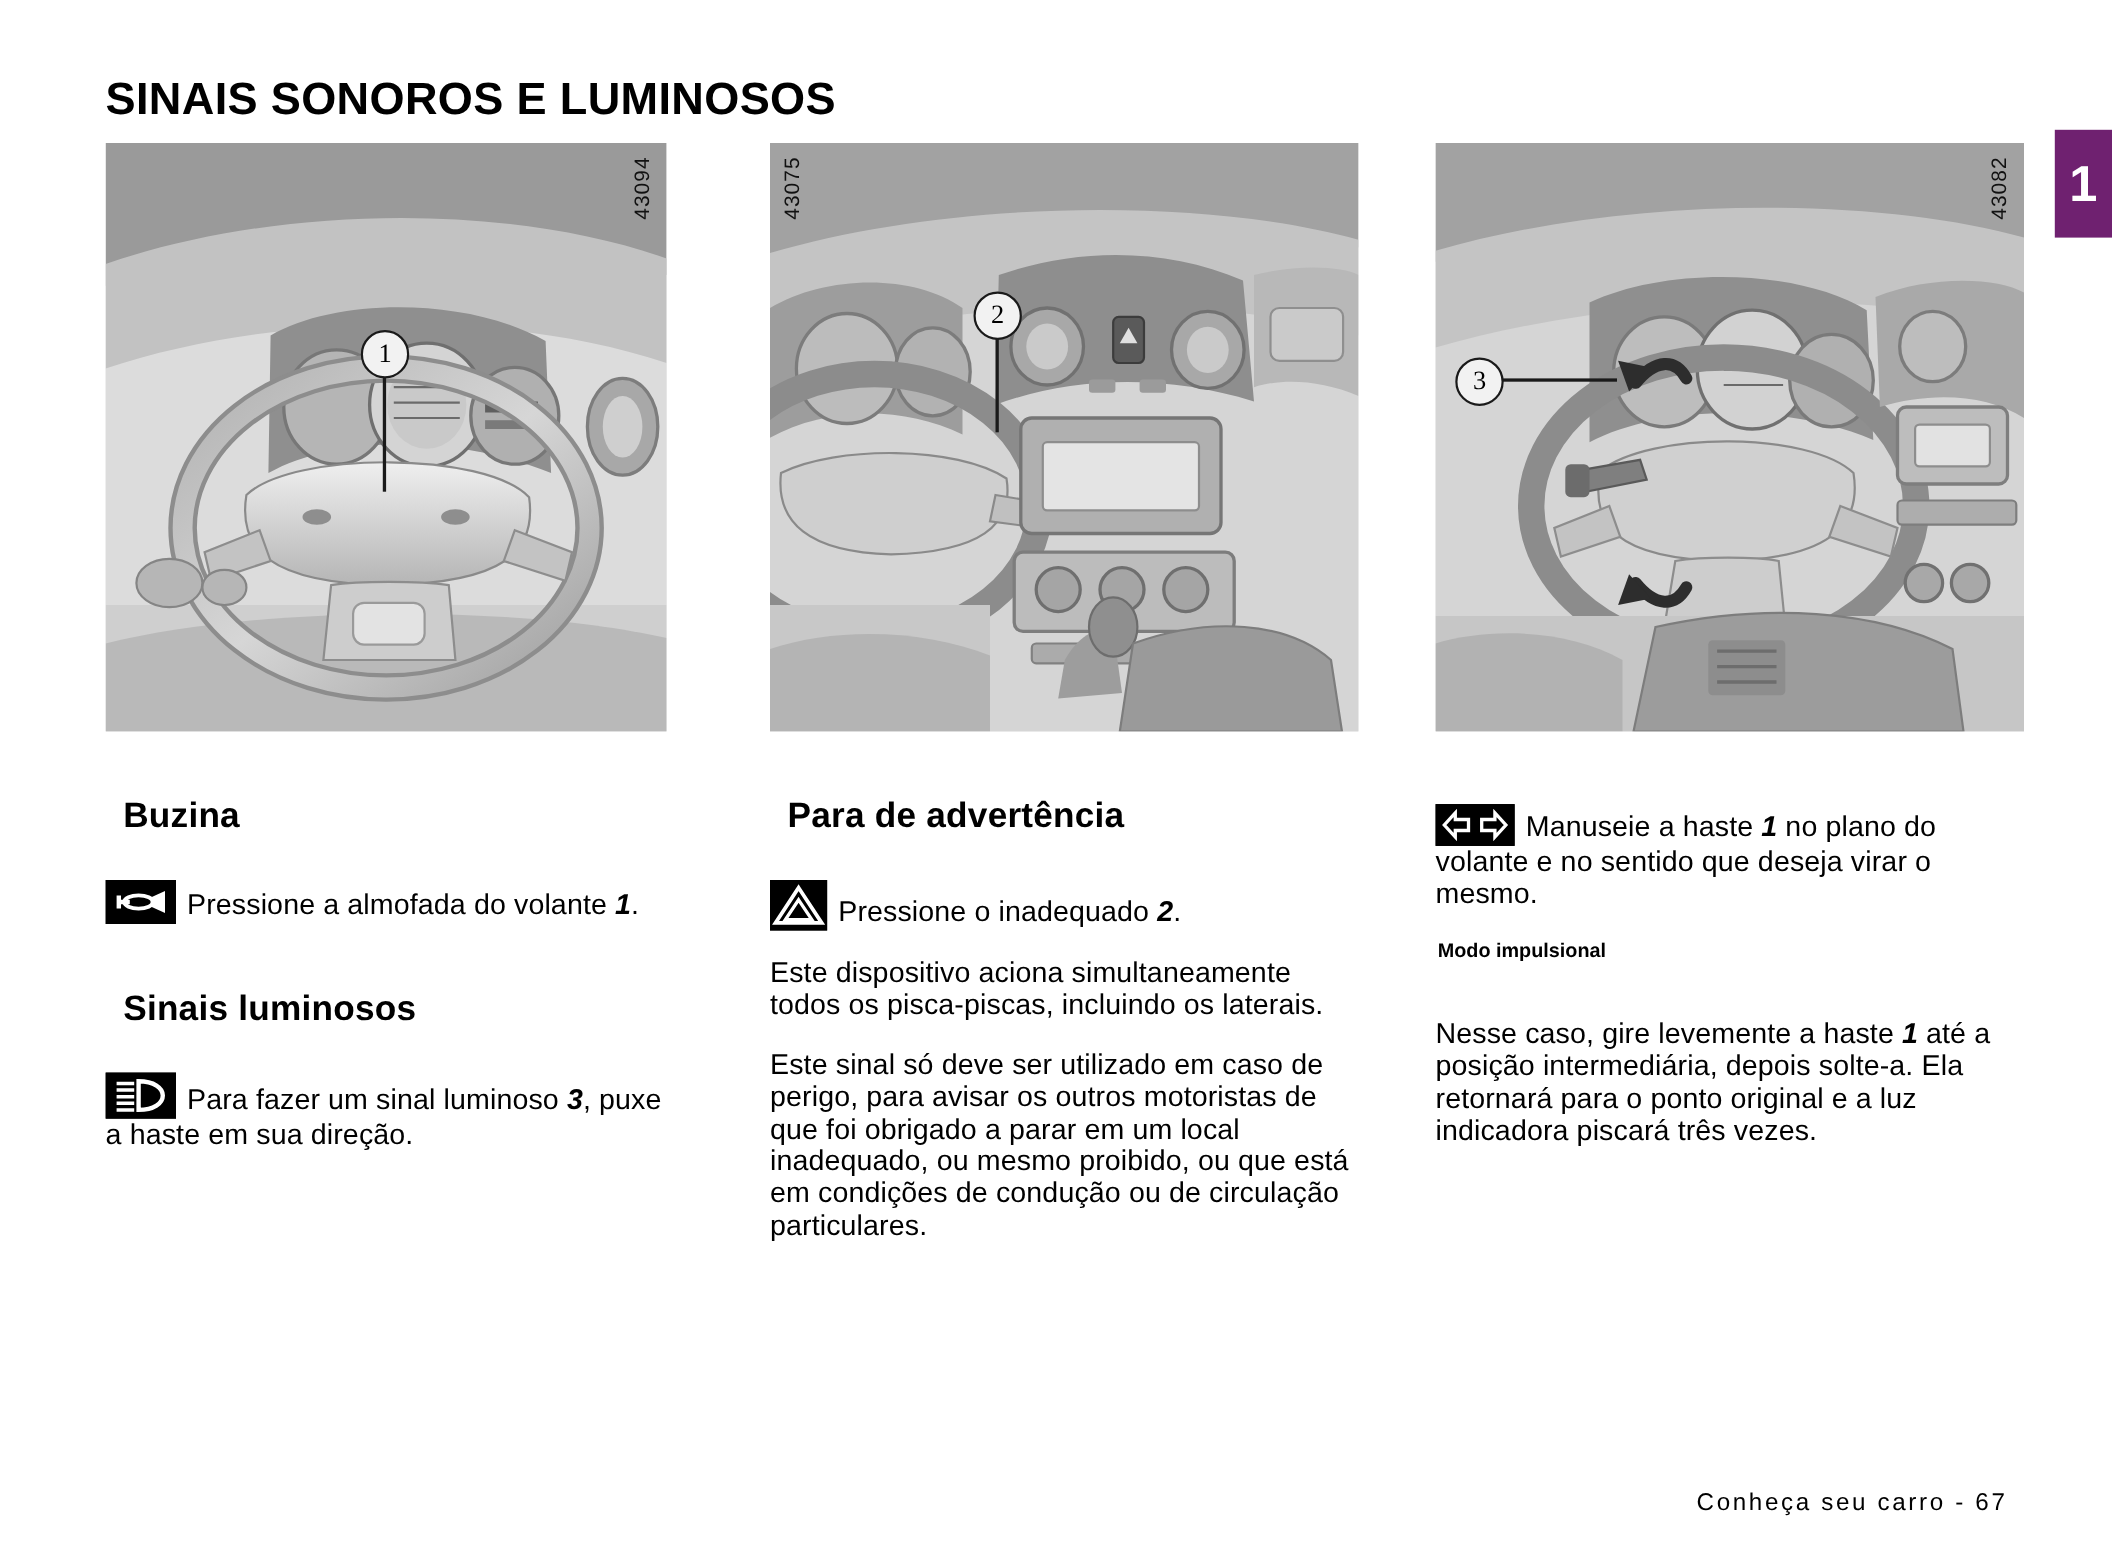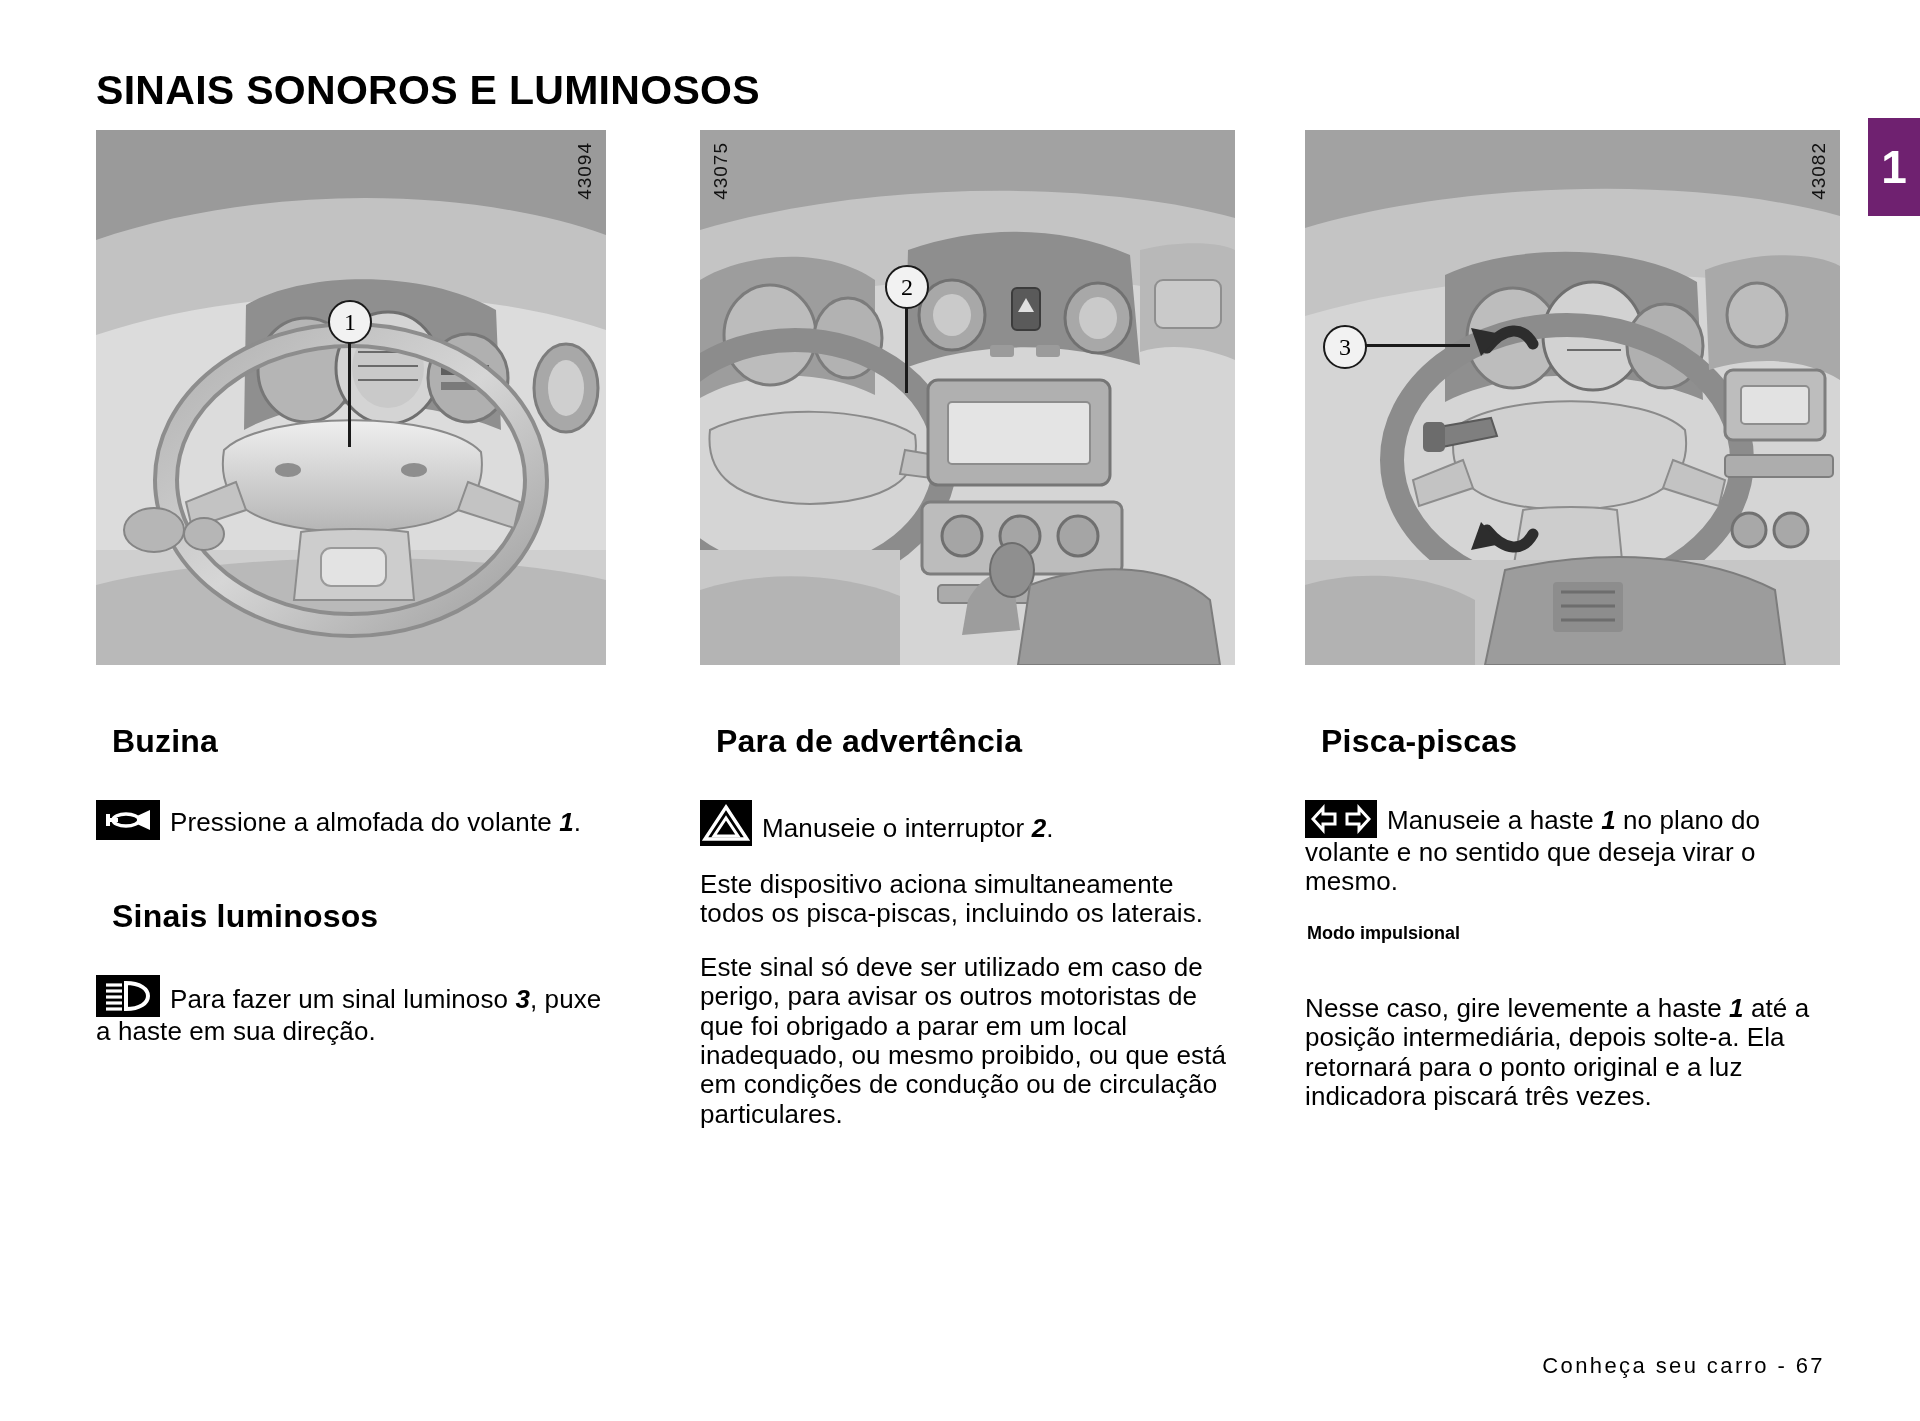--- a/index.html
+++ b/index.html
@@ -311,21 +311,21 @@
     <div class="gap-l"></div>
     <h2 class="sec-head">Para de advertência</h2>
     <div class="gap-s"></div>
     <p class="body">
       <span class="badge badge-hazard">
         <svg viewBox="0 0 52 46">
           <rect width="52" height="46" fill="#000"></rect>
           <path d="M26 7 L47 39 H5 Z" fill="none" stroke="#fff" stroke-width="3.4"></path>
           <path d="M26 18 L38 36 H14 Z" fill="none" stroke="#fff" stroke-width="3"></path>
         </svg>
-      </span><span>Manuseie o interruptor </span><span class="ref">2</span><span>.</span>
+      </span><span>Pressione o inadequado </span><span class="ref">2</span><span>.</span>
     </p>
 
     <div class="gap-s"></div>
     <p class="body">Este dispositivo aciona simultaneamente todos os pisca-piscas, incluindo os laterais.</p>
     <div class="gap-s"></div>
     <p class="body">Este sinal só deve ser utilizado em caso de perigo, para avisar os outros motoristas de que foi obrigado a parar em um local inadequado, ou mesmo proibido, ou que está em condições de condução ou de circulação particulares.</p>
   </div>
 
   <div class="col col-3">
 
@@ -376,21 +376,20 @@
           <line x1="256" y1="476" x2="310" y2="476"></line>
           <line x1="256" y1="490" x2="310" y2="490"></line>
         </g>
       </svg>
       <div class="fig-code right">43082</div>
       <div class="leader" style="left:60px; top:214px; width:105px; height:3px;"></div>
       <div class="callout" style="left:18px; top:195px;">3</div>
     </div>
 
     <div class="gap-l"></div>
-    <h2 class="sec-head">Pisca-piscas</h2>
     <div class="gap-s"></div>
     <p class="body">
       <span class="badge badge-indicator">
         <svg viewBox="0 0 72 38">
           <rect width="72" height="38" fill="#000"></rect>
           <path d="M18 8 L8 19 L18 30 L18 24 L30 24 L30 14 L18 14 Z" fill="none" stroke="#fff" stroke-width="3"></path>
           <path d="M54 8 L64 19 L54 30 L54 24 L42 24 L42 14 L54 14 Z" fill="none" stroke="#fff" stroke-width="3"></path>
         </svg>
       </span><span>Manuseie a haste </span><span class="ref">1</span><span> no plano do volante e no sentido que deseja virar o mesmo.</span>
     </p>

